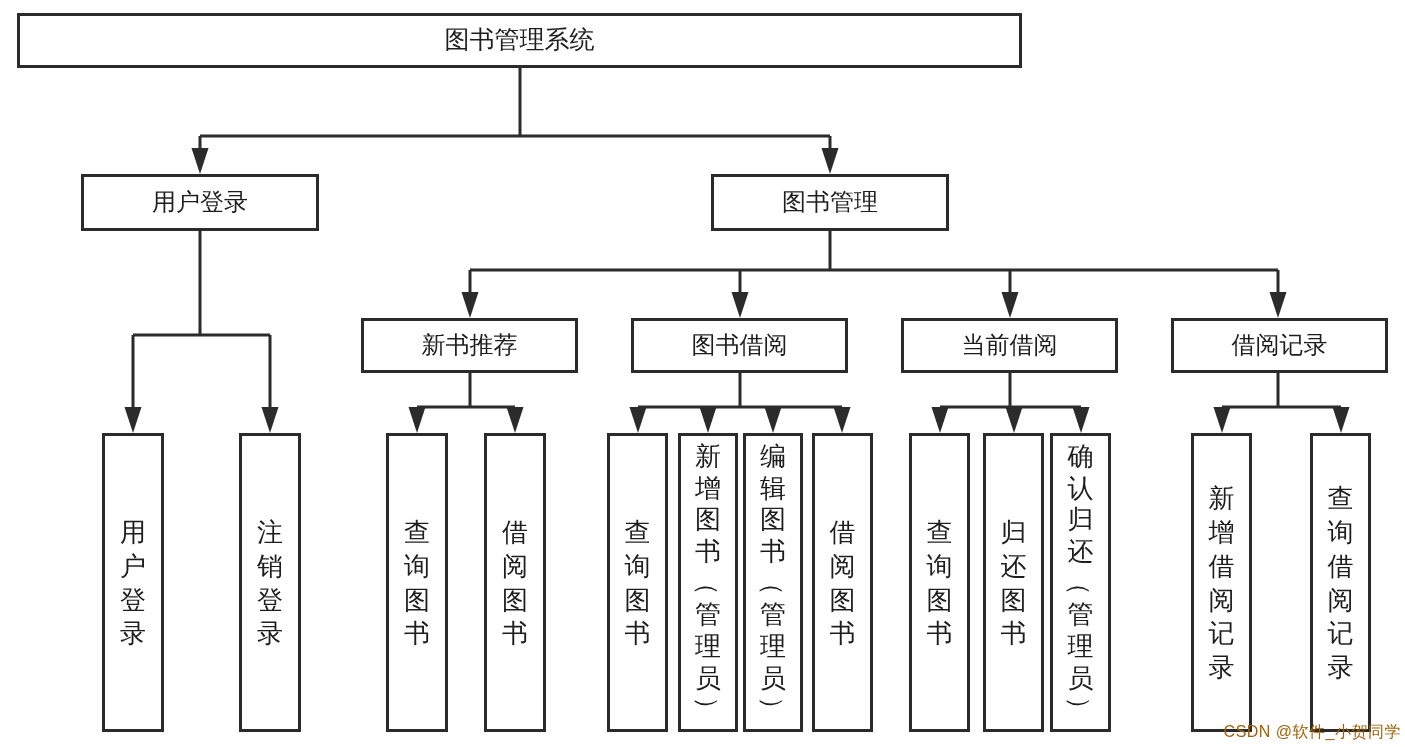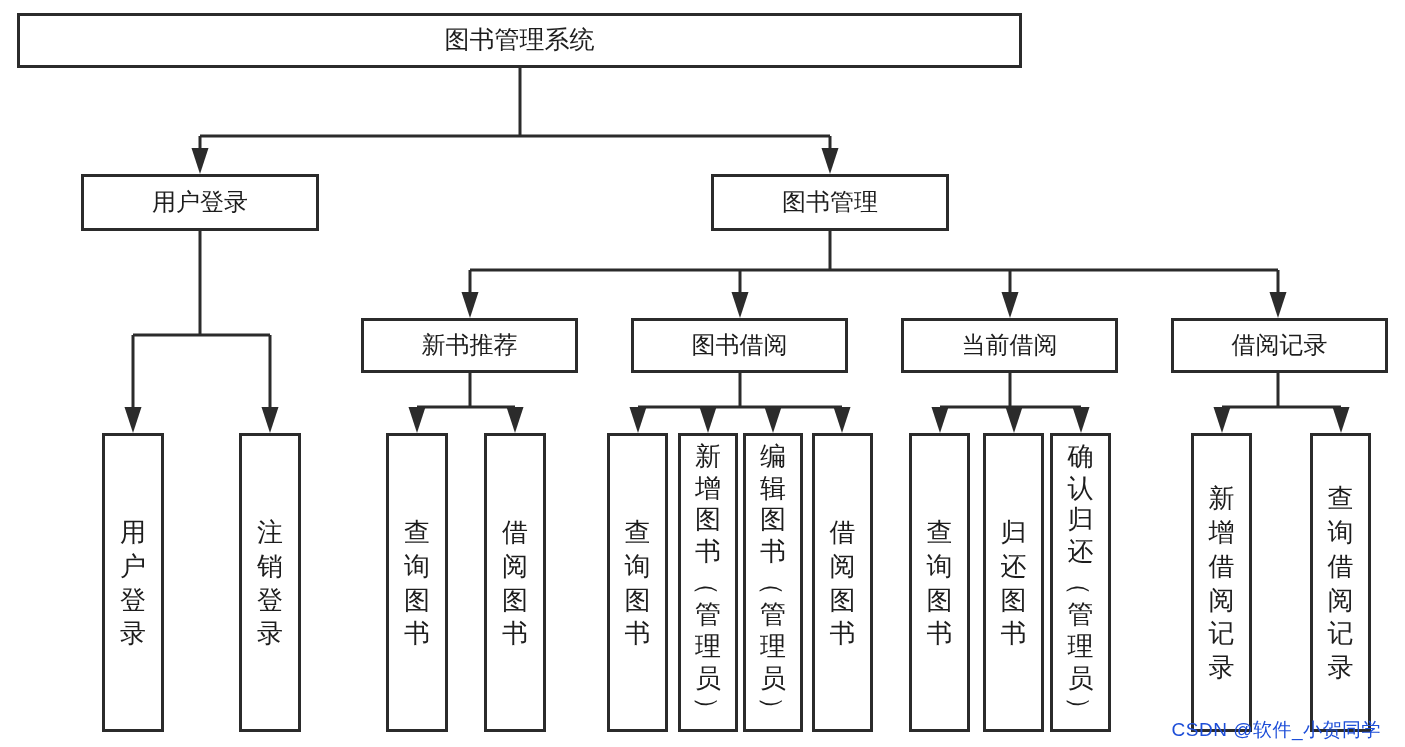--- a/index.html
+++ b/index.html
@@ -47,25 +47,25 @@
     text-anchor: middle;
     dominant-baseline: middle;
   }
   .node-label-v {
     font-family: "Liberation Sans", "DejaVu Sans", sans-serif;
     fill: #1d1d1d;
     text-anchor: middle;
   }
   .watermark {
     position: absolute;
-    right: 24px;
+    right: 4px;
     bottom: 4px;
     font-family: "Liberation Sans", "DejaVu Sans", sans-serif;
-    font-size: 19px;
-    color: #1d4ed8;
+    font-size: 16px;
+    color: #a16207;
     letter-spacing: 0.5px;
     white-space: nowrap;
     user-select: none;
   }
 </style>
 </head>
 <body>
 
 <div id="diagram-root">
   <svg class="diagram" id="diagram-svg" viewBox="0 0 1405 747" xmlns="http://www.w3.org/2000/svg">

